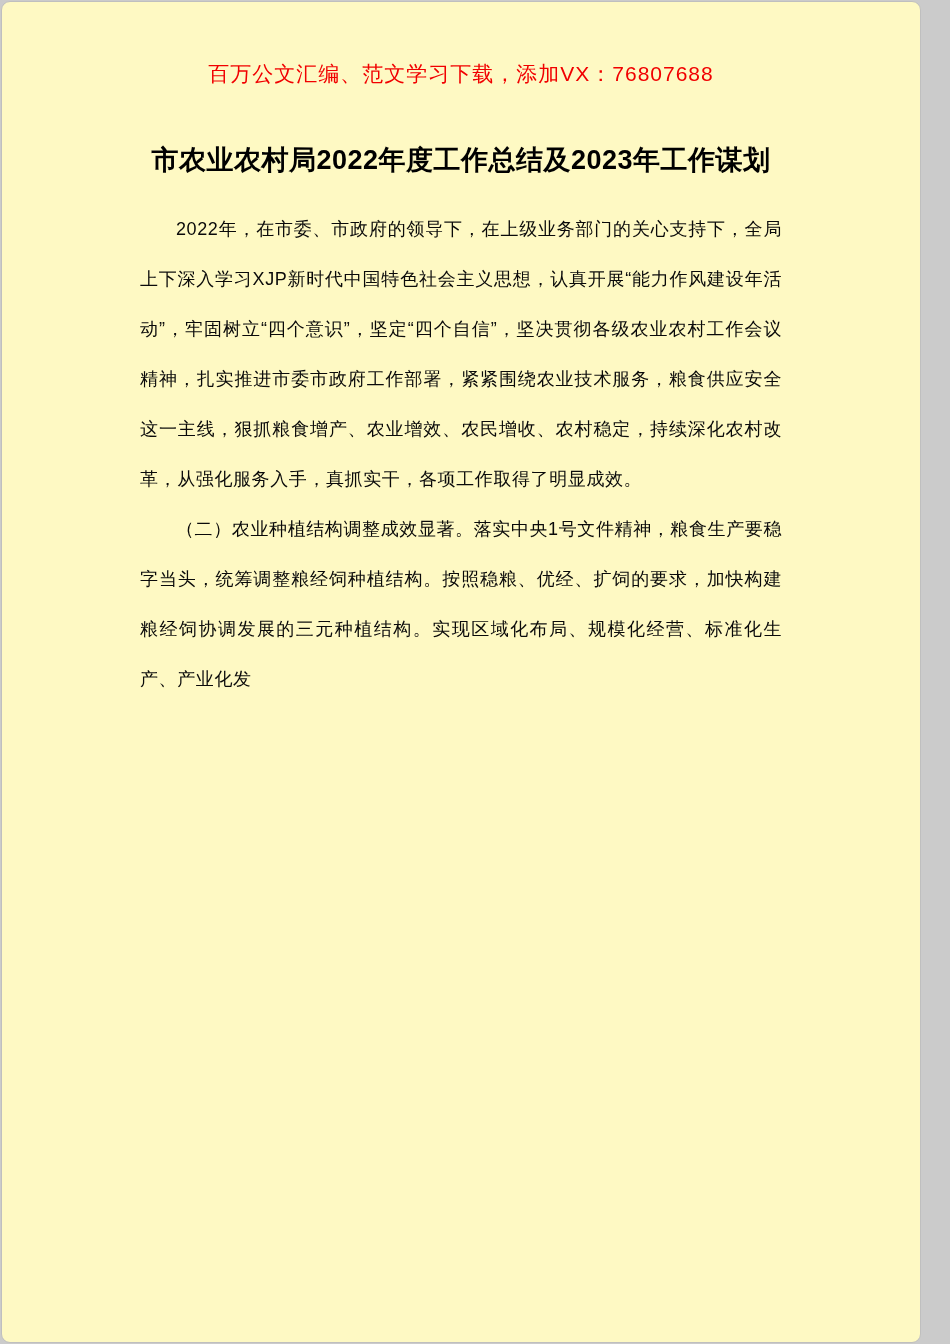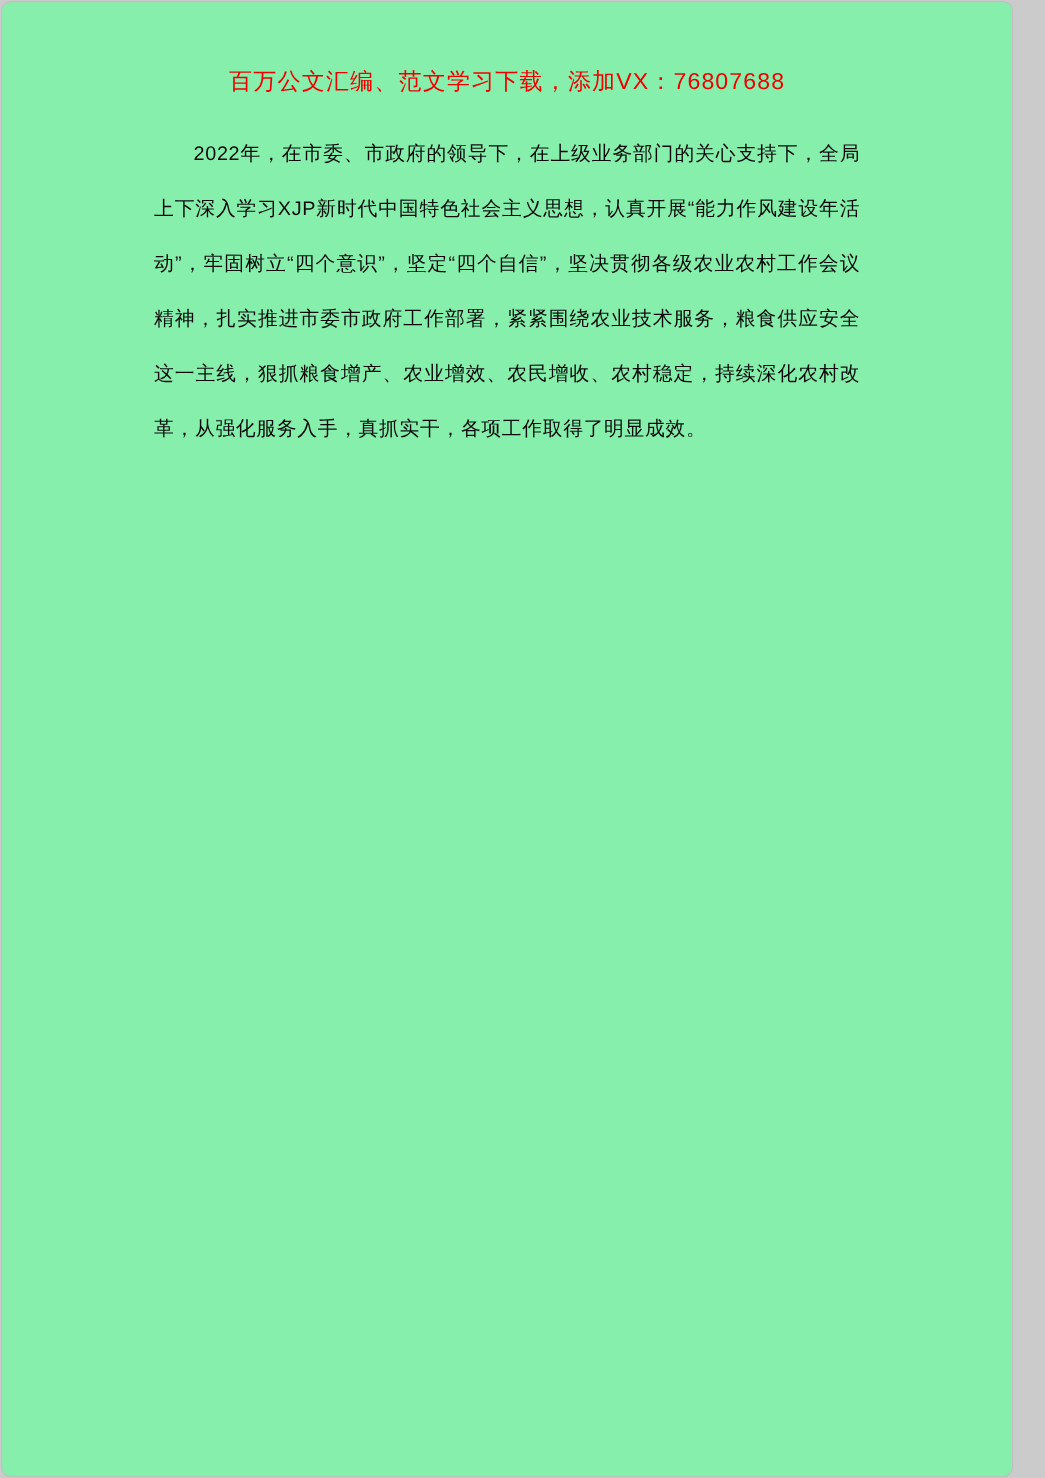--- a/index.html
+++ b/index.html
@@ -12,21 +12,21 @@
     background: #cbcbcb;
     font-family: "Liberation Sans", "DejaVu Sans", sans-serif;
     position: relative;
   }
   .page {
     position: absolute;
     left: 1px;
     top: 1px;
     width: 920px;
     height: 1342px;
-    background: #86efac;
+    background: #fef9c3;
     border: 1px solid #bfbfbf;
     border-radius: 9px;
     box-sizing: border-box;
     overflow: hidden;
   }
   .notice {
     margin-top: 58px;
     text-align: center;
     font-size: 21px;
     letter-spacing: 1px;
@@ -55,18 +55,20 @@
     letter-spacing: 0.6px;
   }
 </style>
 </head>
 <body>
 
 <div class="page">
 
   <div class="notice">百万公文汇编、范文学习下载，添加VX：76807688</div>
 
+  <div class="doc-title">市农业农村局2022年度工作总结及2023年工作谋划</div>
 
   <div class="content">
     <p class="body-par">2022年，在市委、市政府的领导下，在上级业务部门的关心支持下，全局上下深入学习XJP新时代中国特色社会主义思想，认真开展“能力作风建设年活动”，牢固树立“四个意识”，坚定“四个自信”，坚决贯彻各级农业农村工作会议精神，扎实推进市委市政府工作部署，紧紧围绕农业技术服务，粮食供应安全这一主线，狠抓粮食增产、农业增效、农民增收、农村稳定，持续深化农村改革，从强化服务入手，真抓实干，各项工作取得了明显成效。</p>
+    <p class="body-par">（二）农业种植结构调整成效显著。落实中央1号文件精神，粮食生产要稳字当头，统筹调整粮经饲种植结构。按照稳粮、优经、扩饲的要求，加快构建粮经饲协调发展的三元种植结构。实现区域化布局、规模化经营、标准化生产、产业化发</p>
   </div>
 
 </div>
 
 </body></html>

